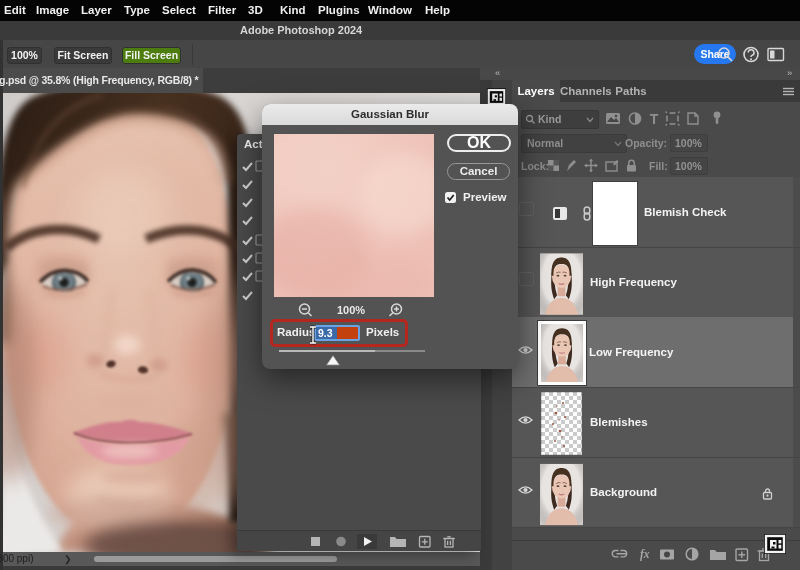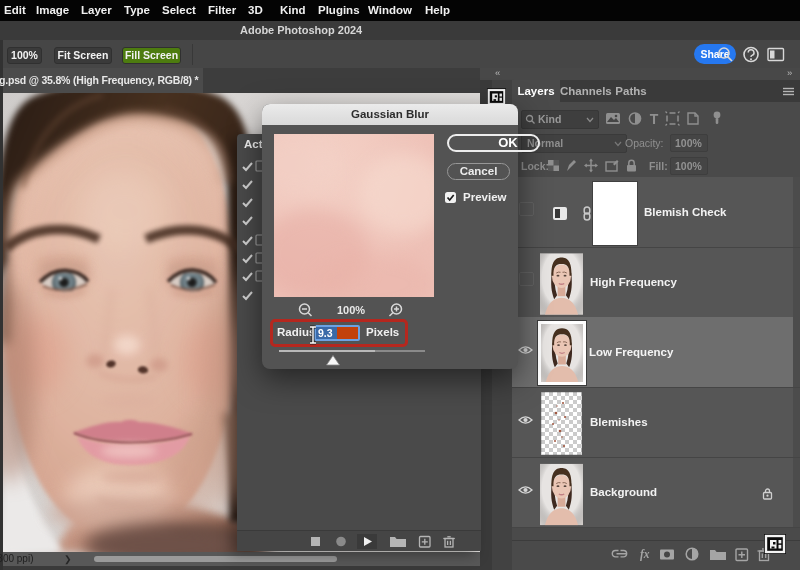--- a/index.html
+++ b/index.html
@@ -276,21 +276,21 @@
           <rect x="111.7" y="9" width="2.6" height="6" rx="1.2"></rect>
     </g>
   </svg>
 
   <div class="abs" style="left:9px;top:54px;width:104px;height:17px;background:#414141;border:1px solid #3a3a3a;border-radius:2px;">
     <span style="position:absolute;left:5px;top:2px;color:#8f8f8f;font-size:10.5px;font-weight:700;">Normal</span>
     <svg class="abs" style="left:92px;top:6px;" width="8" height="6">
           <path d="M1,1 L4,4.5 L7,1" fill="none" stroke="#777" stroke-width="1.2"></path>
         </svg>
   </div>
-  <span style="position:absolute;left:113px;top:57px;color:#8f8f8f;font-size:10.5px;font-weight:400;">Opacity:</span>
+  <span style="position:absolute;left:113px;top:57px;color:#8f8f8f;font-size:10.5px;font-weight:700;">Opacity:</span>
   <div class="abs" style="left:158px;top:54px;width:36px;height:16px;background:#454545;border:1px solid #3e3e3e;border-radius:2px;color:#929292;font-size:10.5px;font-weight:700;line-height:16px;text-indent:4px;">100%</div>
 
   <span style="position:absolute;left:9px;top:80px;color:#8f8f8f;font-size:10.5px;font-weight:700;">Lock:</span>
   <svg class="abs" style="left:35px;top:78px;" width="92" height="15" viewBox="0 0 92 15">
     <g fill="#8f8f8f">
       <rect x="1" y="2" width="11" height="11" fill="#565656"></rect>
       <rect x="1" y="2" width="5.5" height="5.5"></rect>
           <rect x="6.5" y="7.5" width="5.5" height="5.5"></rect>
       <path d="M20,13 l2,-6 l5,-5 l2,2 l-5,5 z"></path>
       <g stroke="#8f8f8f" stroke-width="1.5" fill="none">
@@ -471,21 +471,21 @@
     </defs>
     <rect width="160" height="163" fill="url(#pg1)"></rect>
     <g style="filter:blur(9px)">
       <ellipse cx="40" cy="120" rx="55" ry="45" fill="#e6aca3" opacity="0.55"></ellipse>
       <ellipse cx="130" cy="60" rx="45" ry="40" fill="#f6dcd0" opacity="0.6"></ellipse>
       <ellipse cx="100" cy="150" rx="60" ry="30" fill="#e9b3a9" opacity="0.5"></ellipse>
       <ellipse cx="20" cy="30" rx="40" ry="30" fill="#f2cfc4" opacity="0.6"></ellipse>
     </g>
   </svg>
 
-  <div class="abs" style="left:185px;top:30px;width:60px;height:14px;border:2px solid #ededed;border-radius:9px;color:#fff;font-size:13px;font-weight:700;text-align:center;line-height:14px;padding-left:29px;">OK</div>
+  <div class="abs" style="left:185px;top:30px;width:60px;height:14px;border:2px solid #ededed;border-radius:9px;color:#fff;font-size:16px;font-weight:700;text-align:center;line-height:14px;">OK</div>
   <div class="abs" style="left:185px;top:59px;width:61px;height:15px;border:1.5px solid #979797;border-radius:9px;color:#ececec;font-size:11.5px;font-weight:700;text-align:center;line-height:15px;">Cancel</div>
 
   <div class="abs" style="left:183px;top:88px;width:11px;height:11px;background:#f2f2f2;border-radius:2.5px;"></div>
   <svg class="abs" style="left:184px;top:89px;" width="9" height="9">
         <path d="M1.5,4.5 l2.2,2.5 l4,-5" fill="none" stroke="#1c1c1c" stroke-width="1.7"></path>
       </svg>
   <div class="abs" style="left:201px;top:87px;color:#f0f0f0;font-size:11.5px;font-weight:700;">Preview</div>
 
   <svg class="abs" style="left:36px;top:199px;" width="106" height="15" viewBox="0 0 106 15">
     <g fill="none" stroke="#d9d9d9" stroke-width="1.5">

